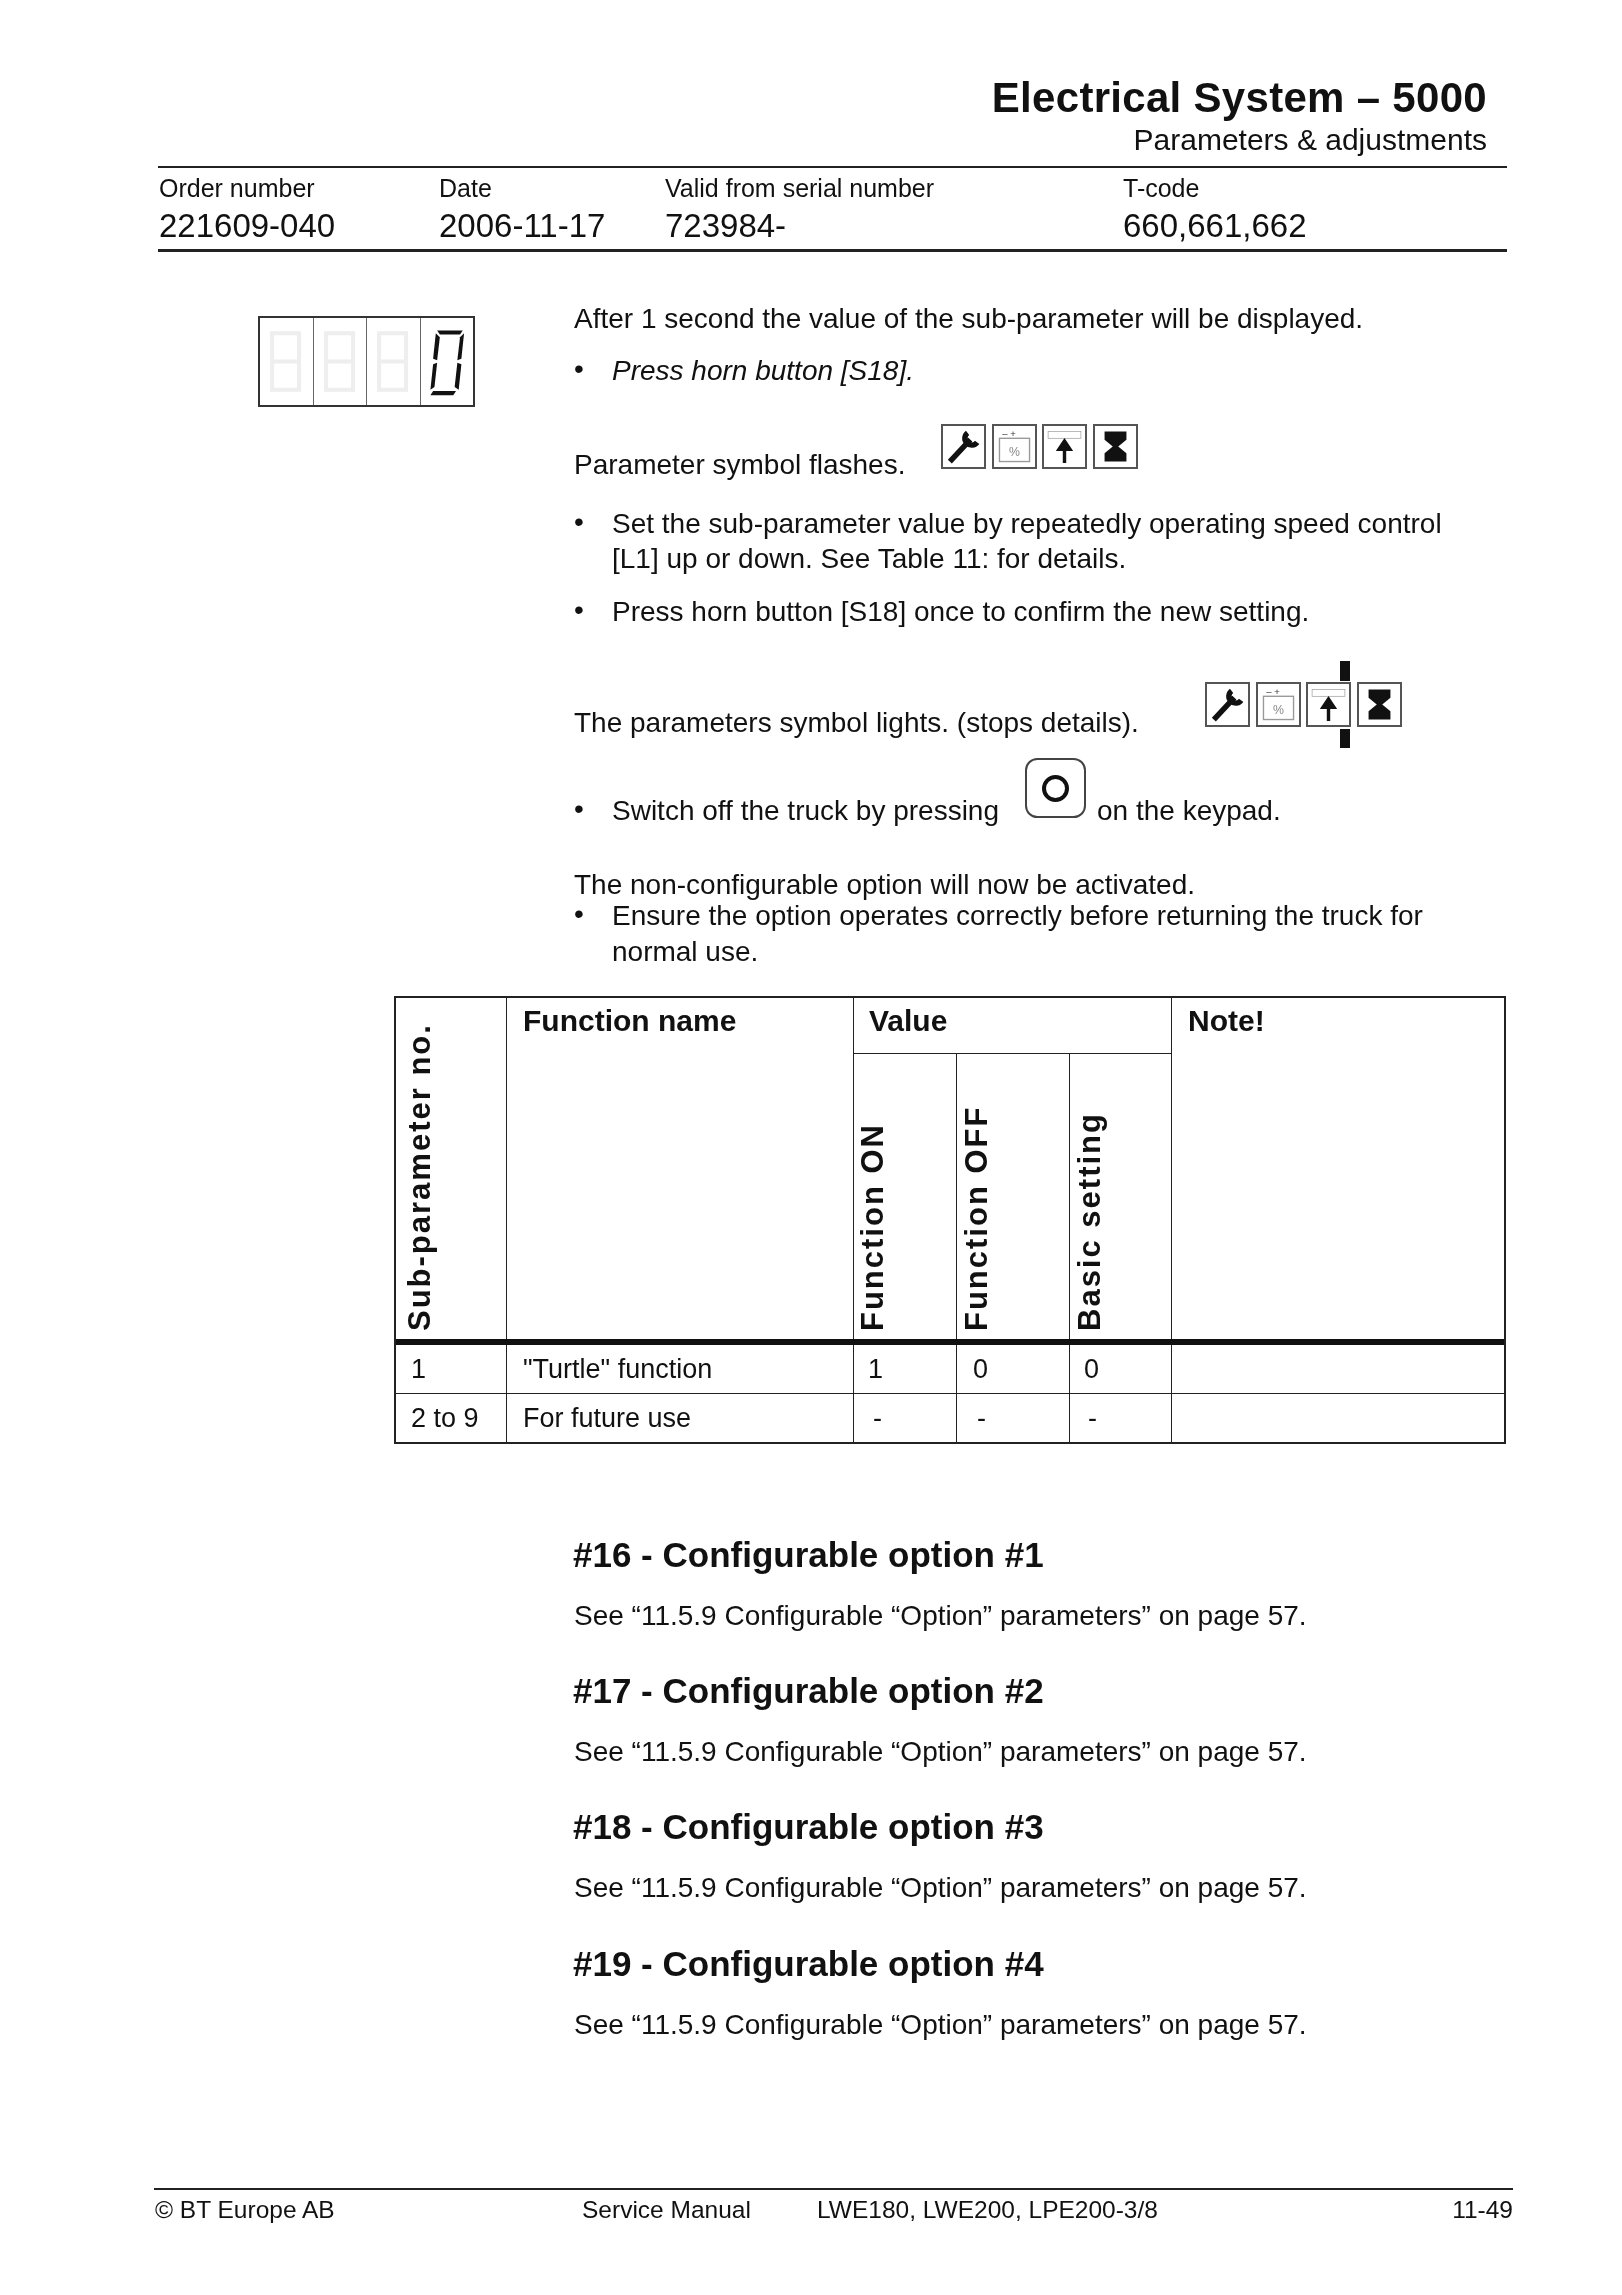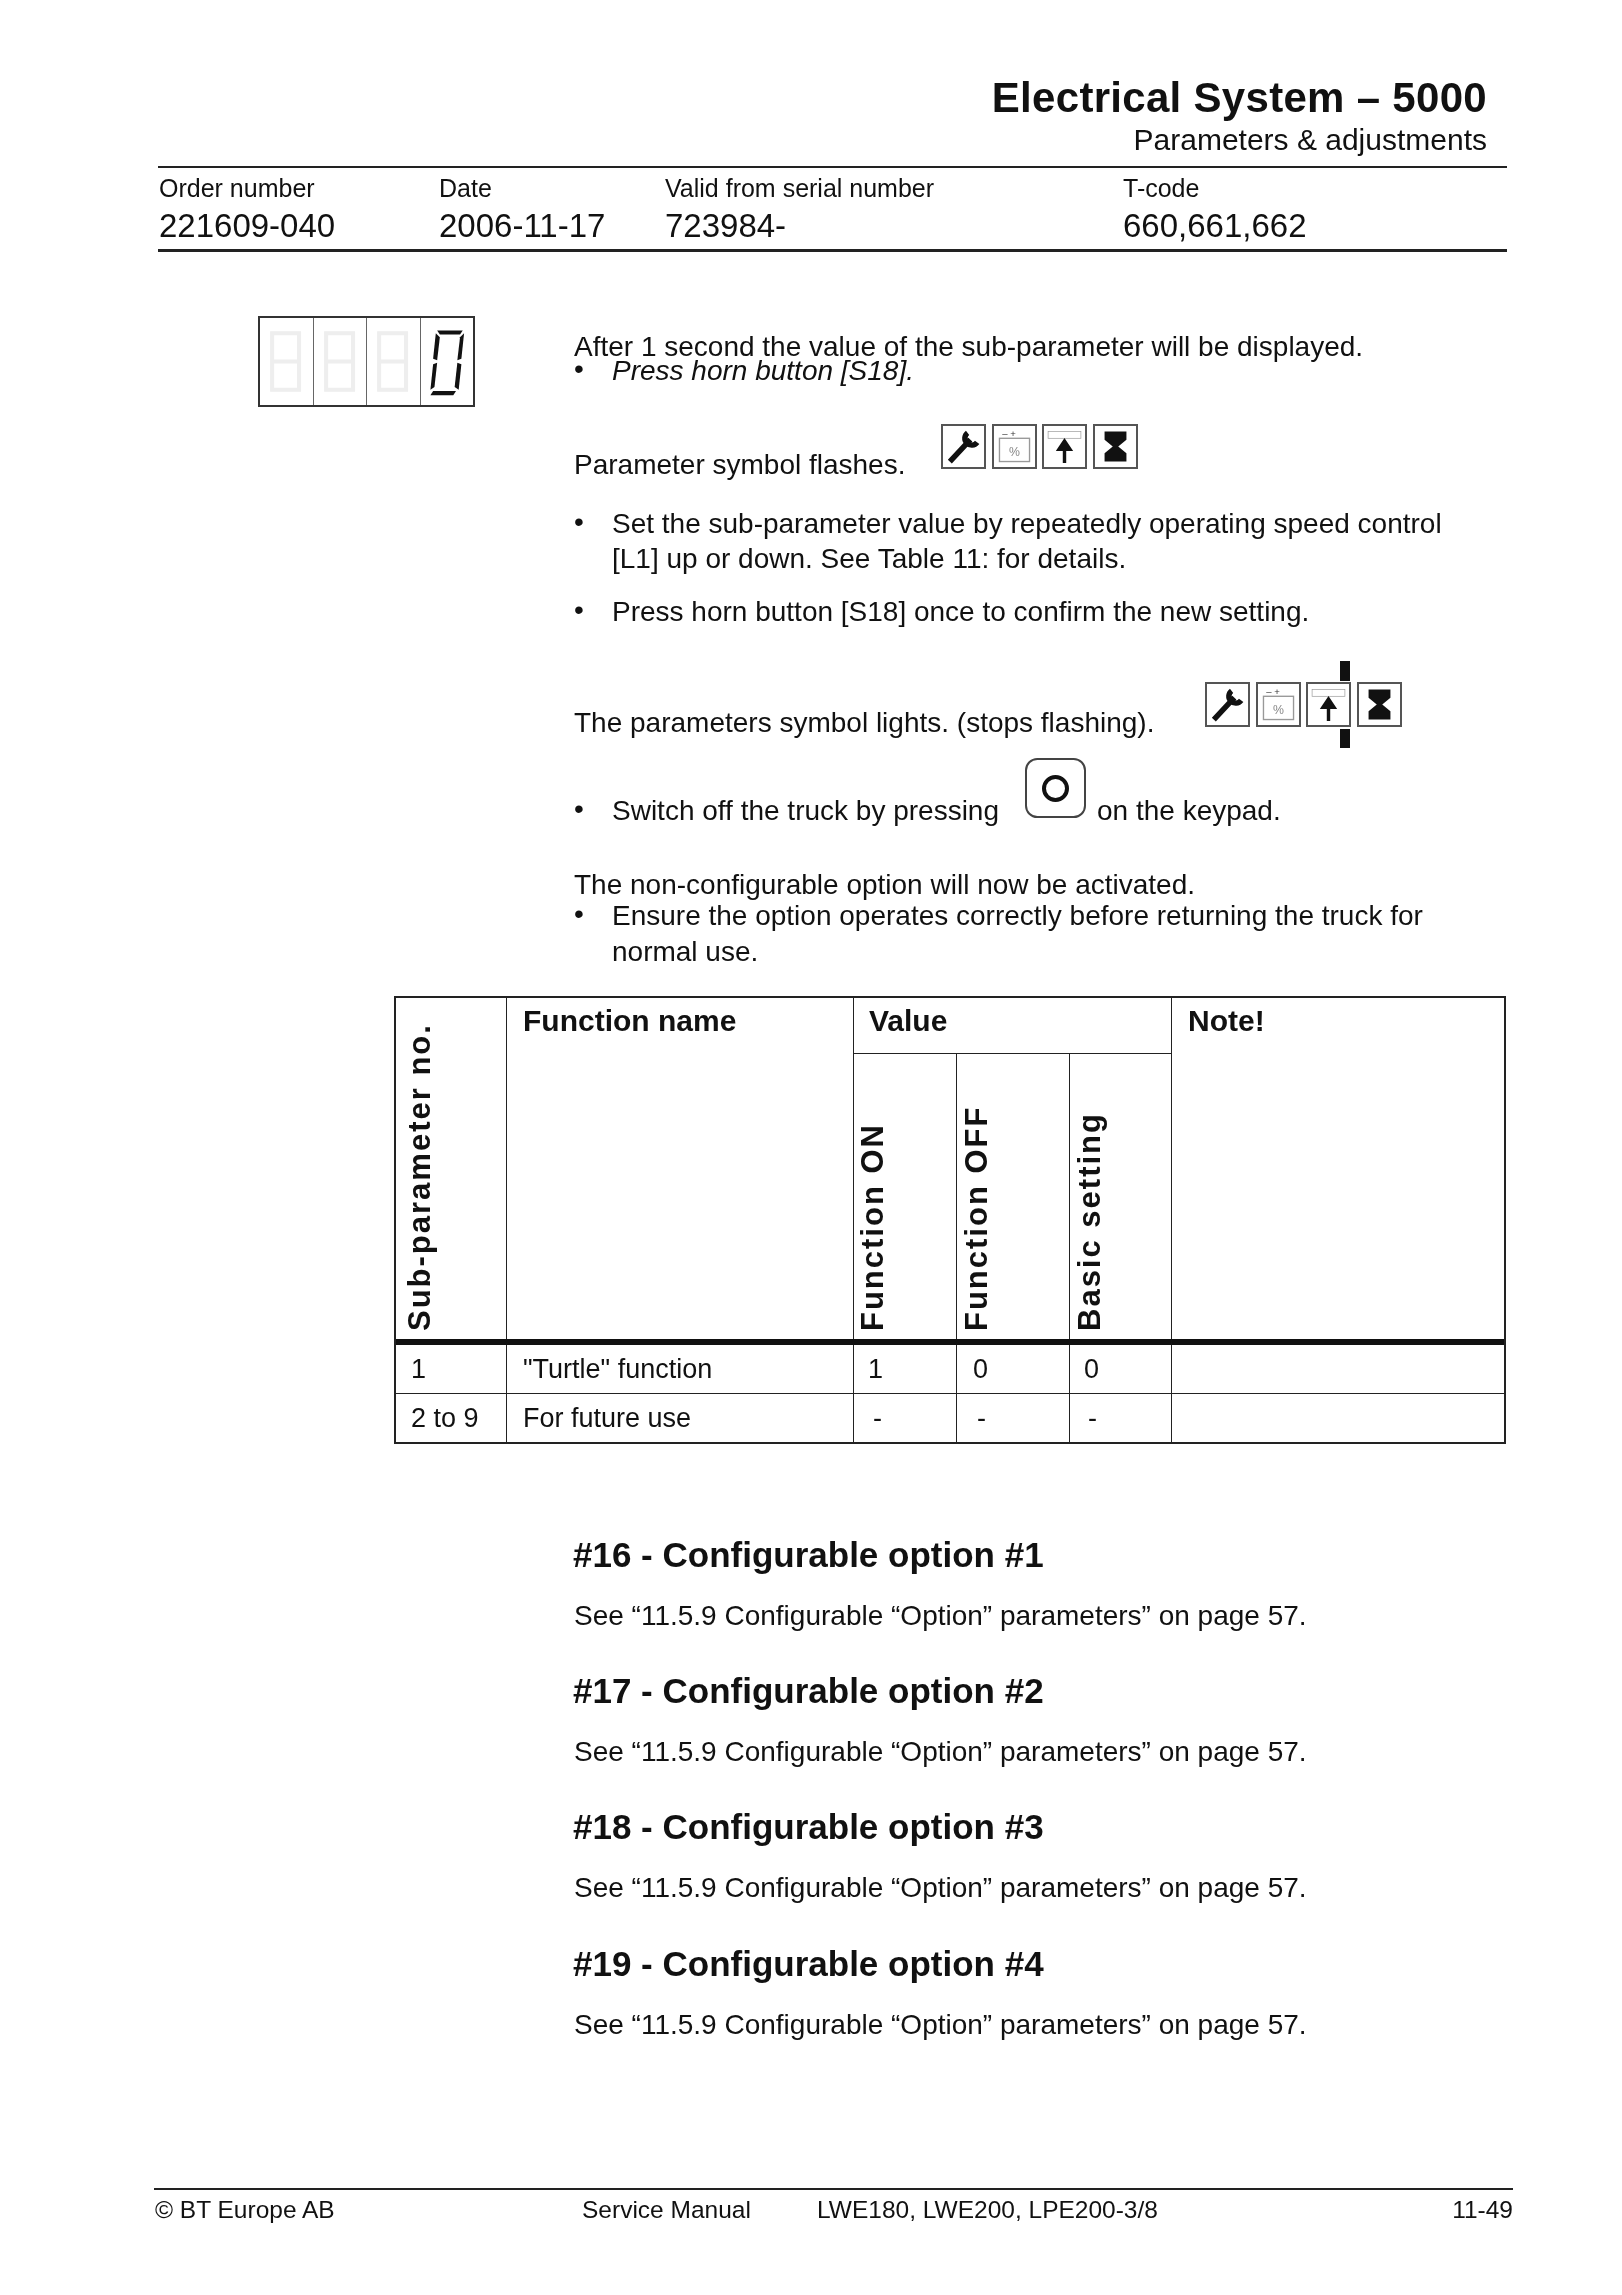--- a/index.html
+++ b/index.html
@@ -85,21 +85,21 @@
         <polygon points="22,22 28,28 24,62 18,60"></polygon>
         <polygon points="64,22 60,60 54,62 58,28"></polygon>
         <polygon points="18,68 24,66 20,102 14,106"></polygon>
         <polygon points="60,68 54,66 50,102 56,106"></polygon>
         <polygon points="18,108 52,108 48,114 14,114"></polygon>
       </g>
     </svg>
   </div>
 </div>
 
-<div class="abs body-text" style="left:574px; top:301px;margin-top:28px;">After 1 second the value of the sub-parameter will be displayed.</div>
+<div class="abs body-text" style="left:574px; top:301px;">After 1 second the value of the sub-parameter will be displayed.</div>
 
 <div class="abs bullet" style="left:574px; top:353px;">•</div>
 <div class="abs body-text" style="left:612px; top:353px;font-style:italic;">Press horn button [S18].</div>
 
 <div class="abs body-text" style="left:574px; top:447px;">Parameter symbol flashes.</div>
 <div class="abs icon-strip" style="left:941px; top:424px;">
   <div class="icon-box">
     <svg viewBox="0 0 60 60" width="41" height="41">
         <path d="M10 52 L40 20 M36 10 a10 10 0 1 0 14 14" stroke="#111" stroke-width="8" fill="none"></path>
       </svg>
@@ -124,21 +124,21 @@
   </div>
 </div>
 
 <div class="abs bullet" style="left:574px; top:506px;">•</div>
 <div class="abs body-text" style="left:612px; top:506px;">Set the sub-parameter value by repeatedly operating speed control</div>
 <div class="abs body-text" style="left:612px; top:541px;">[L1] up or down. See Table 11: for details.</div>
 
 <div class="abs bullet" style="left:574px; top:594px;">•</div>
 <div class="abs body-text" style="left:612px; top:594px;">Press horn button [S18] once to confirm the new setting.</div>
 
-<div class="abs body-text" style="left:574px; top:705px;">The parameters symbol lights. (stops flashing).</div>
+<div class="abs body-text" style="left:574px; top:705px;">The parameters symbol lights. (stops details).</div>
 <div class="abs icon-strip" style="left:1205px; top:682px;">
   <div class="icon-box">
     <svg viewBox="0 0 60 60" width="41" height="41">
         <path d="M10 52 L40 20 M36 10 a10 10 0 1 0 14 14" stroke="#111" stroke-width="8" fill="none"></path>
       </svg>
   </div>
   <div class="icon-box">
     <svg viewBox="0 0 60 60" width="41" height="41">
         <rect x="8" y="18" width="44" height="34" stroke="#999" stroke-width="2" fill="none"></rect>
         <text x="12" y="16" font-size="14" fill="#333">– +</text>

